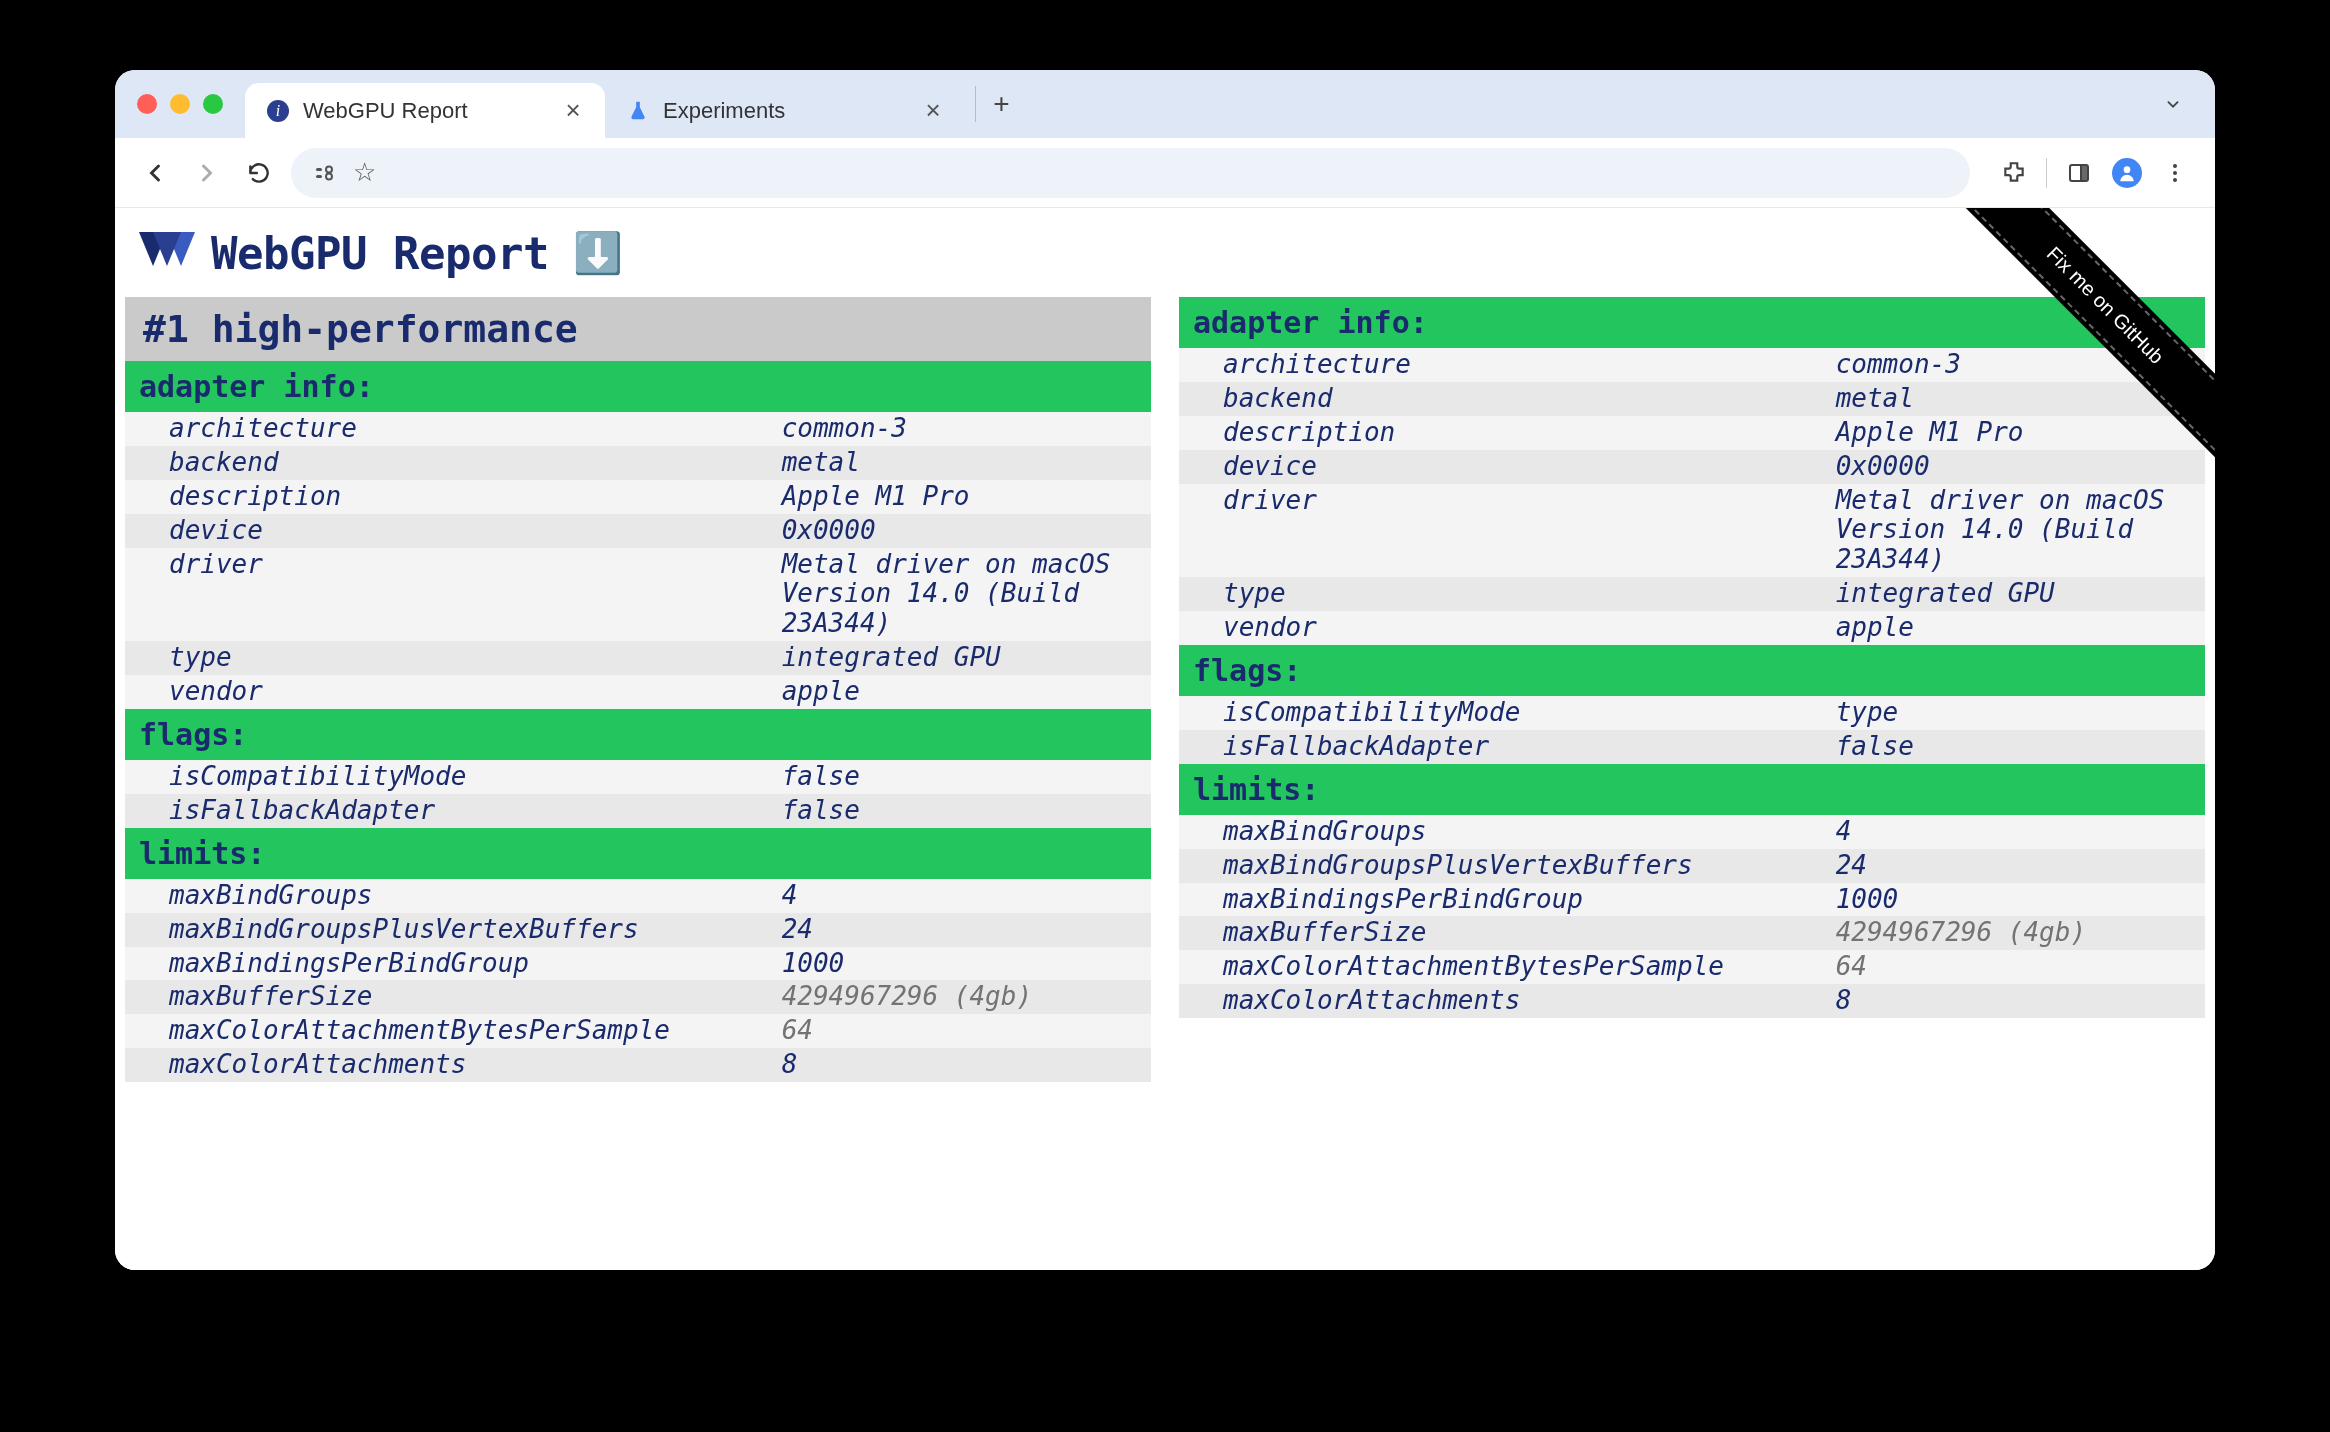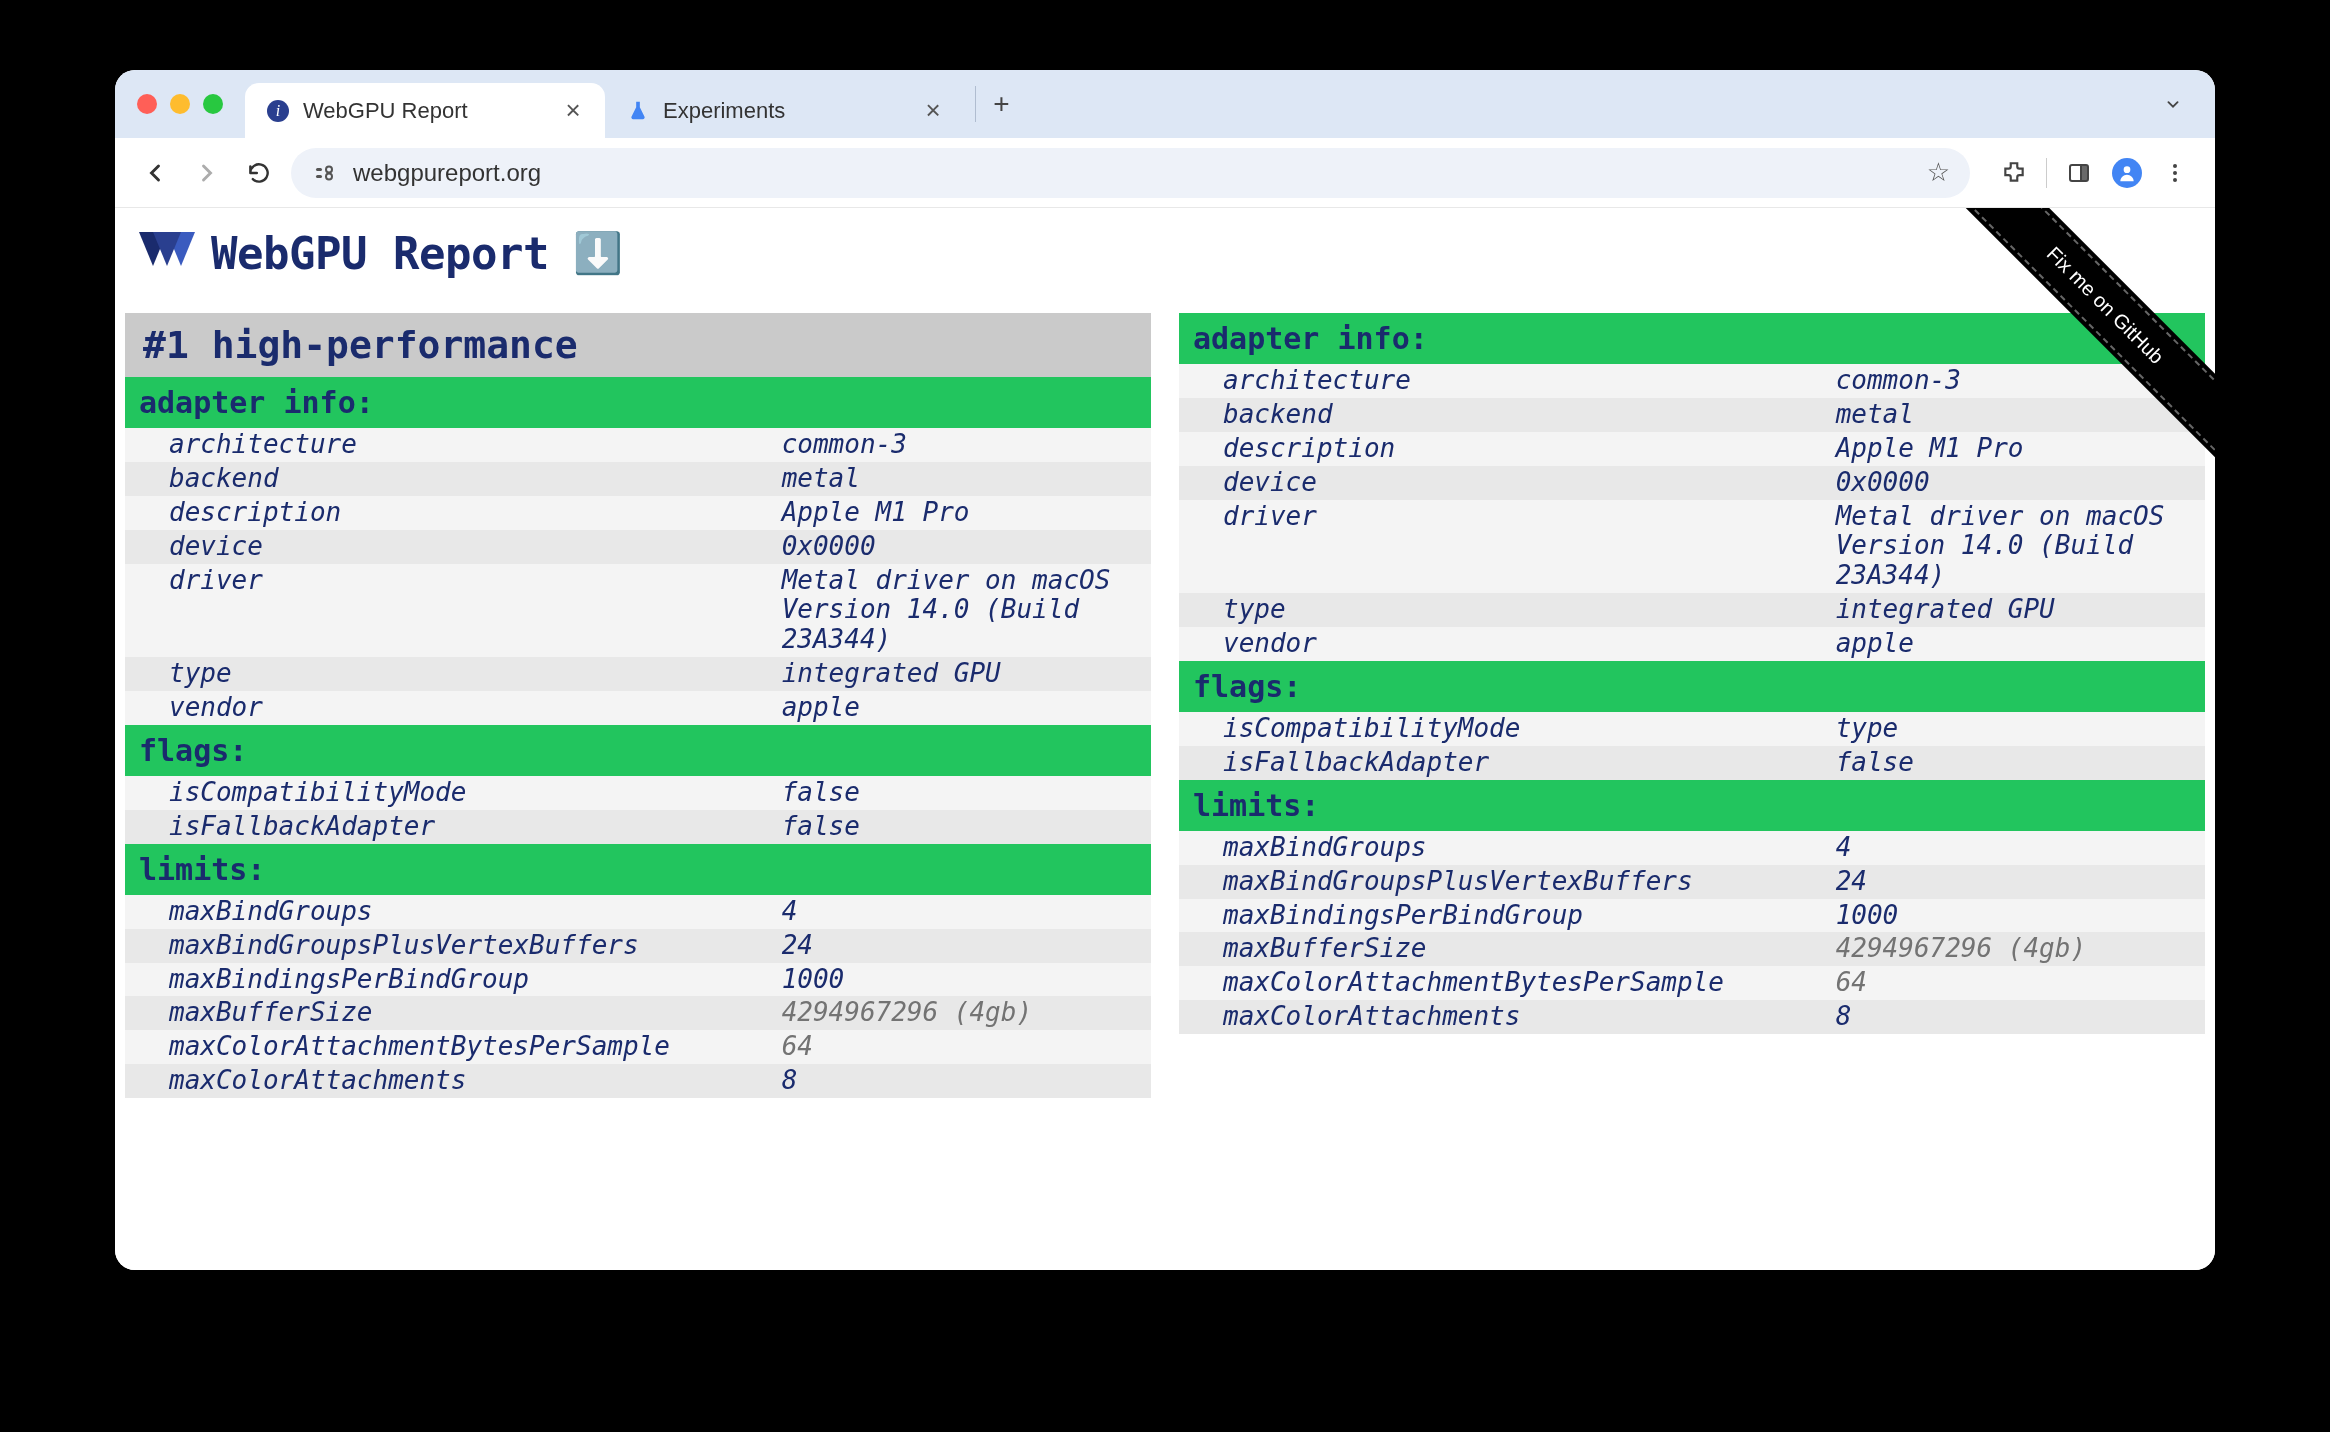--- a/index.html
+++ b/index.html
@@ -73,21 +73,21 @@
 .github-ribbon {
   position:absolute; top:0; right:0; width:300px; height:300px; overflow:hidden; pointer-events:none; z-index:10;
 }
 .github-ribbon-inner {
   position:absolute; width:420px; background:#000; color:#fff; text-align:center;
   font-size:20px; padding:12px 0; transform: rotate(45deg); top:72px; right:-100px;
   font-family:-apple-system, sans-serif; pointer-events:auto; cursor:pointer;
   border-top:2px dashed #666; border-bottom:2px dashed #666;
   box-shadow: 0 0 0 4px #000;
 }
-.panels { display:flex; gap:28px; padding:0 10px; height: calc(100% - 100px); margin-top: 16px; }
+.panels { display:flex; gap:28px; padding:0 10px; height: calc(100% - 100px); }
 .panel { flex:1; overflow:hidden; }
 .panel-title { background:#cacaca; font-size:38px; font-weight:800; color:#1a2b6d; padding:10px 18px;}
 .section-hdr { background:#22c55e; font-size:30px; font-weight:800; color:#1a2b6d; padding:8px 14px;}
 .row { display:flex; font-size:26px; line-height:1.15; padding:2px 0;font-style:italic;}
 .row:nth-child(odd){ background:#f4f4f4;}
 .row:nth-child(even){ background:#e8e8e8;}
 .row-k { width:64%; color:#1a2b6d; padding-left:44px; word-break:break-word;}
 .row-v { width:36%; color:#1a2b6d; word-break:break-word; padding-right:10px;}
 .row-v.special { color:#737373;}
 .rows-wrap { display:flex; flex-direction:column;}
@@ -153,21 +153,20 @@
 
     <div class="addr-bar">
       <span class="addr-icon">
         <svg viewBox="0 0 24 24" width="24" height="24">
             <rect x="3" y="7" width="6" height="3" rx="1.5" fill="#555"></rect>
             <rect x="3" y="14" width="6" height="3" rx="1.5" fill="#555"></rect>
             <circle cx="16" cy="8.5" r="3" fill="none" stroke="#555" stroke-width="2"></circle>
             <circle cx="16" cy="15.5" r="3" fill="none" stroke="#555" stroke-width="2"></circle>
           </svg>
       </span>
-      <span class="addr-text">webgpureport.org</span>
       <span class="addr-star">☆</span>
     </div>
 
     <div class="tb-right">
       <div class="tb-icon">
         <svg viewBox="0 0 24 24" width="26" height="26">
             <path d="M9 3h6v3a2 2 0 0 0 2 2h3v6h-3a2 2 0 0 0-2 2v3H9v-3a2 2 0 0 0-2-2H4V8h3a2 2 0 0 0 2-2V3z" fill="none" stroke="#444" stroke-width="2"></path>
           </svg>
       </div>
       <div class="tb-sep"></div>

